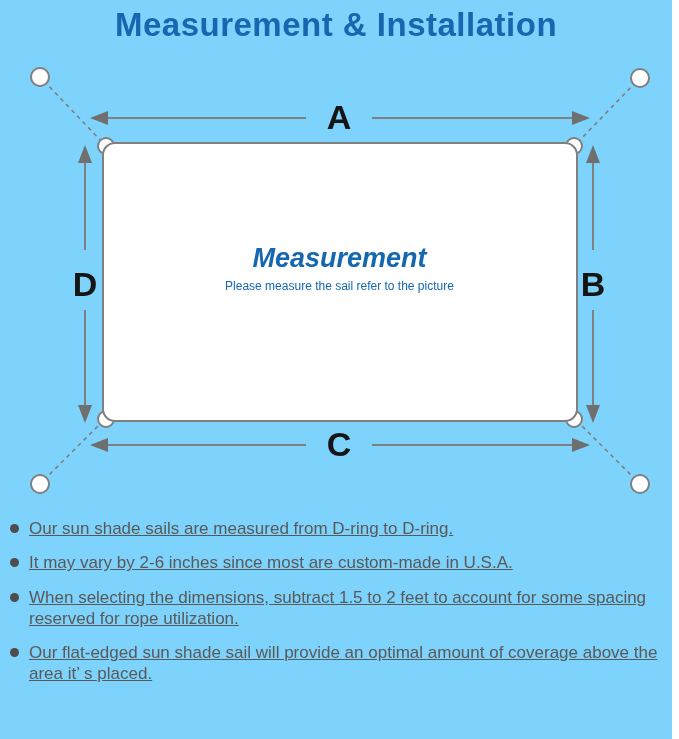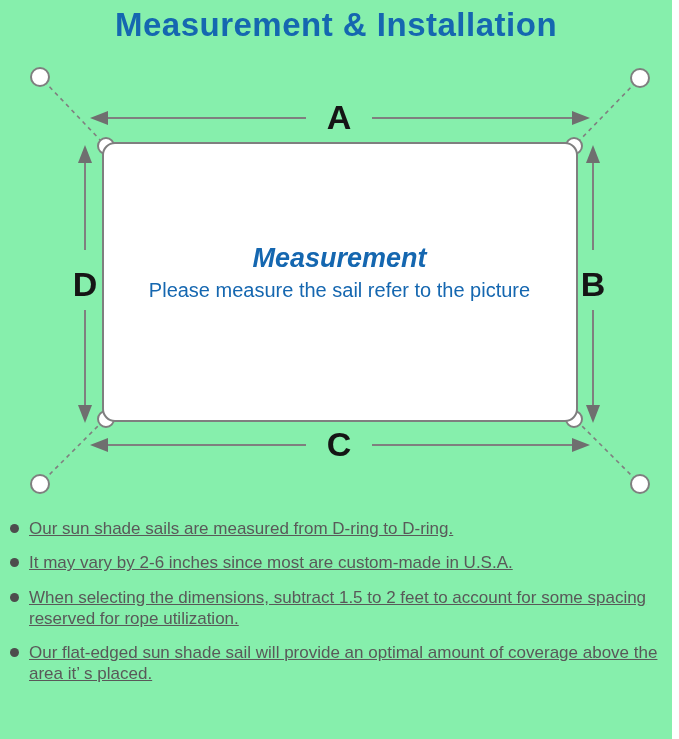--- a/index.html
+++ b/index.html
@@ -8,21 +8,21 @@
     background: #ffffff;
     width: 679px;
     height: 739px;
     overflow: hidden;
     font-family: "Liberation Sans", sans-serif;
   }
   .page {
     position: relative;
     width: 672px;
     height: 739px;
-    background: #86efac;
+    background: #7dd3fc;
   }
   .title {
     padding-top: 6px;
     height: 38px;
     text-align: center;
     font-size: 33px;
     font-weight: bold;
     color: #1567b0;
     letter-spacing: 0.5px;
   }
@@ -46,21 +46,21 @@
     font-weight: bold;
     color: #1567b0;
     font-style: italic;
   }
   .center-sub {
     position: absolute;
     left: 0;
     right: 0;
     top: 235px;
     text-align: center;
-    font-size: 20px;
+    font-size: 12px;
     color: #1567b0;
   }
   .notes {
     padding: 10px 10px 0 10px;
   }
   .note-item {
     display: flex;
     align-items: flex-start;
     margin-bottom: 13px;
     color: #595959;

